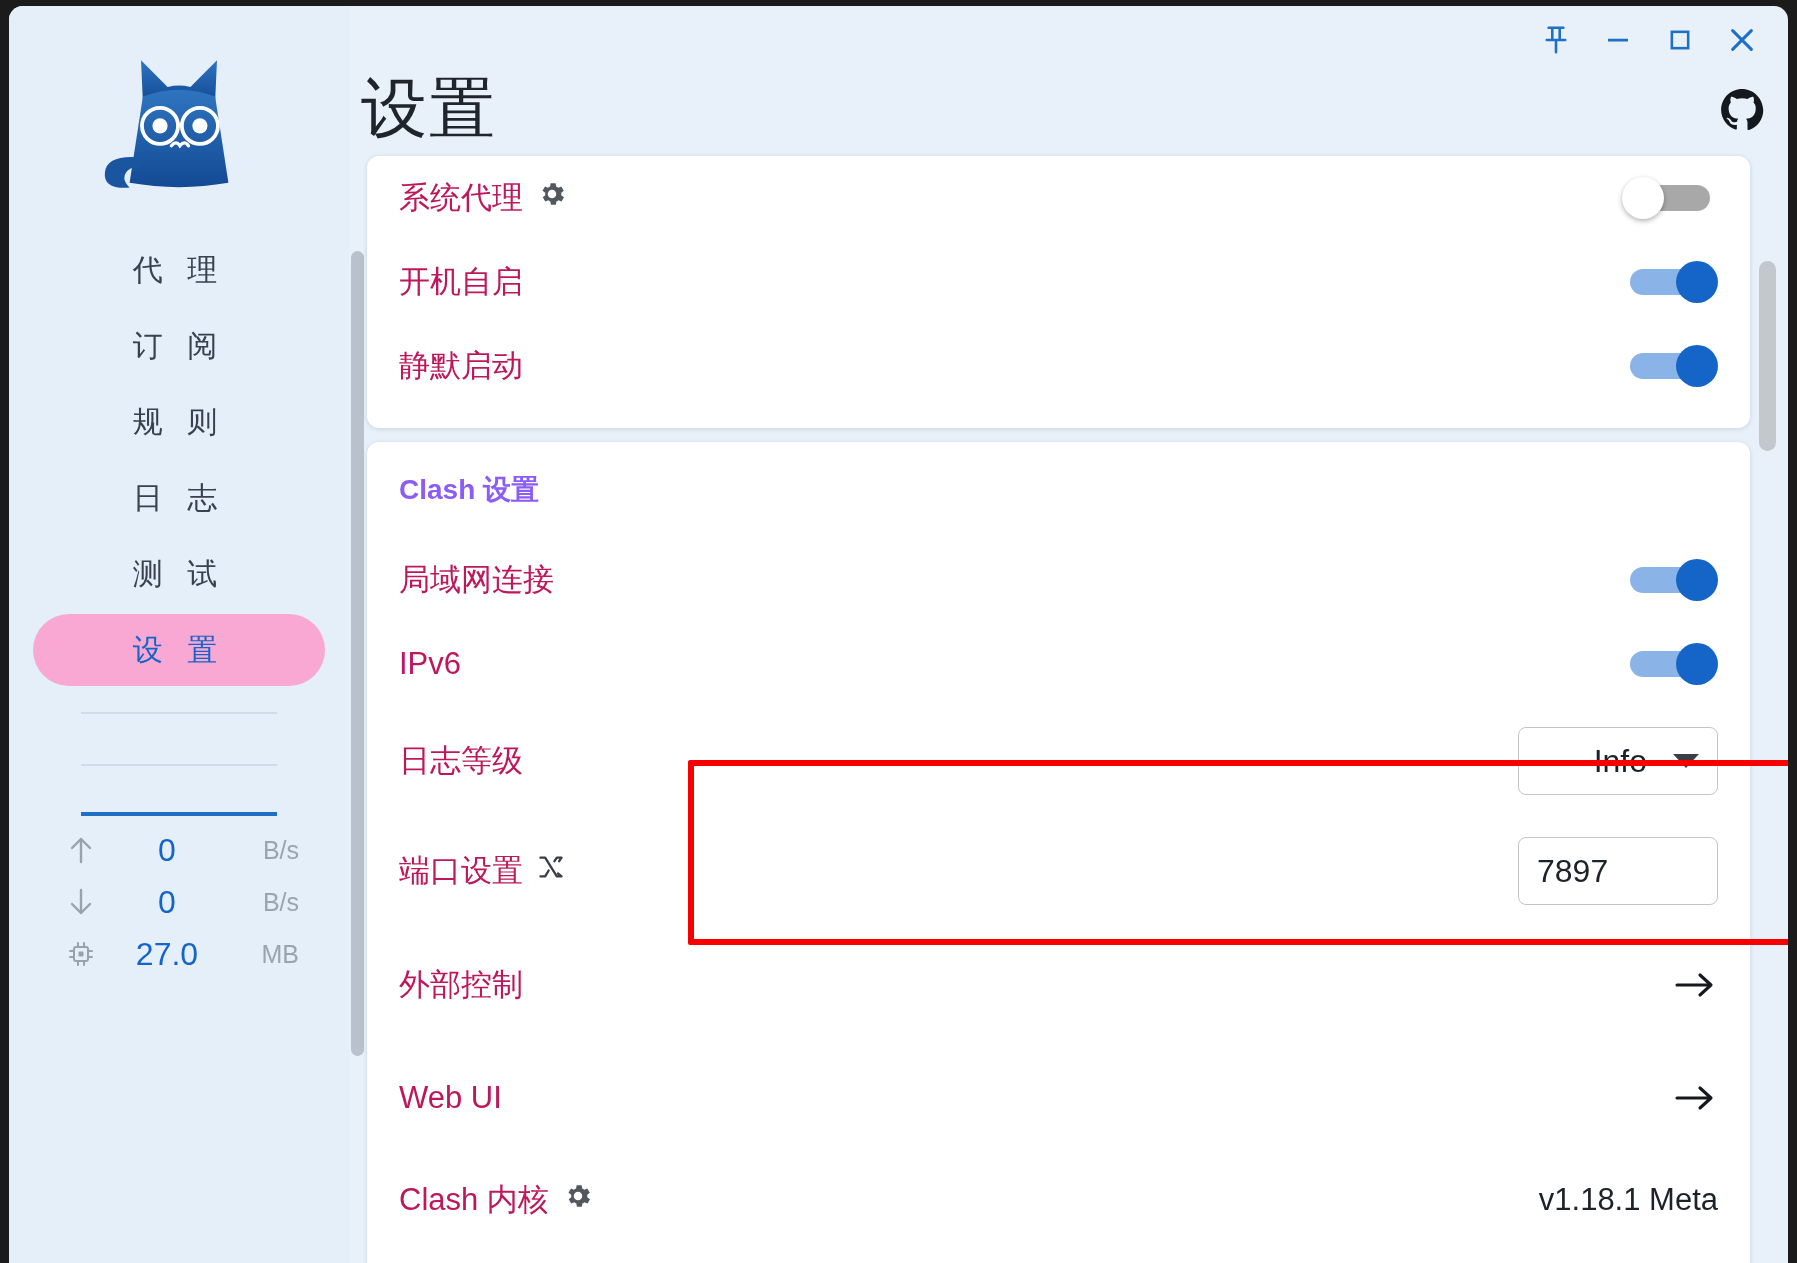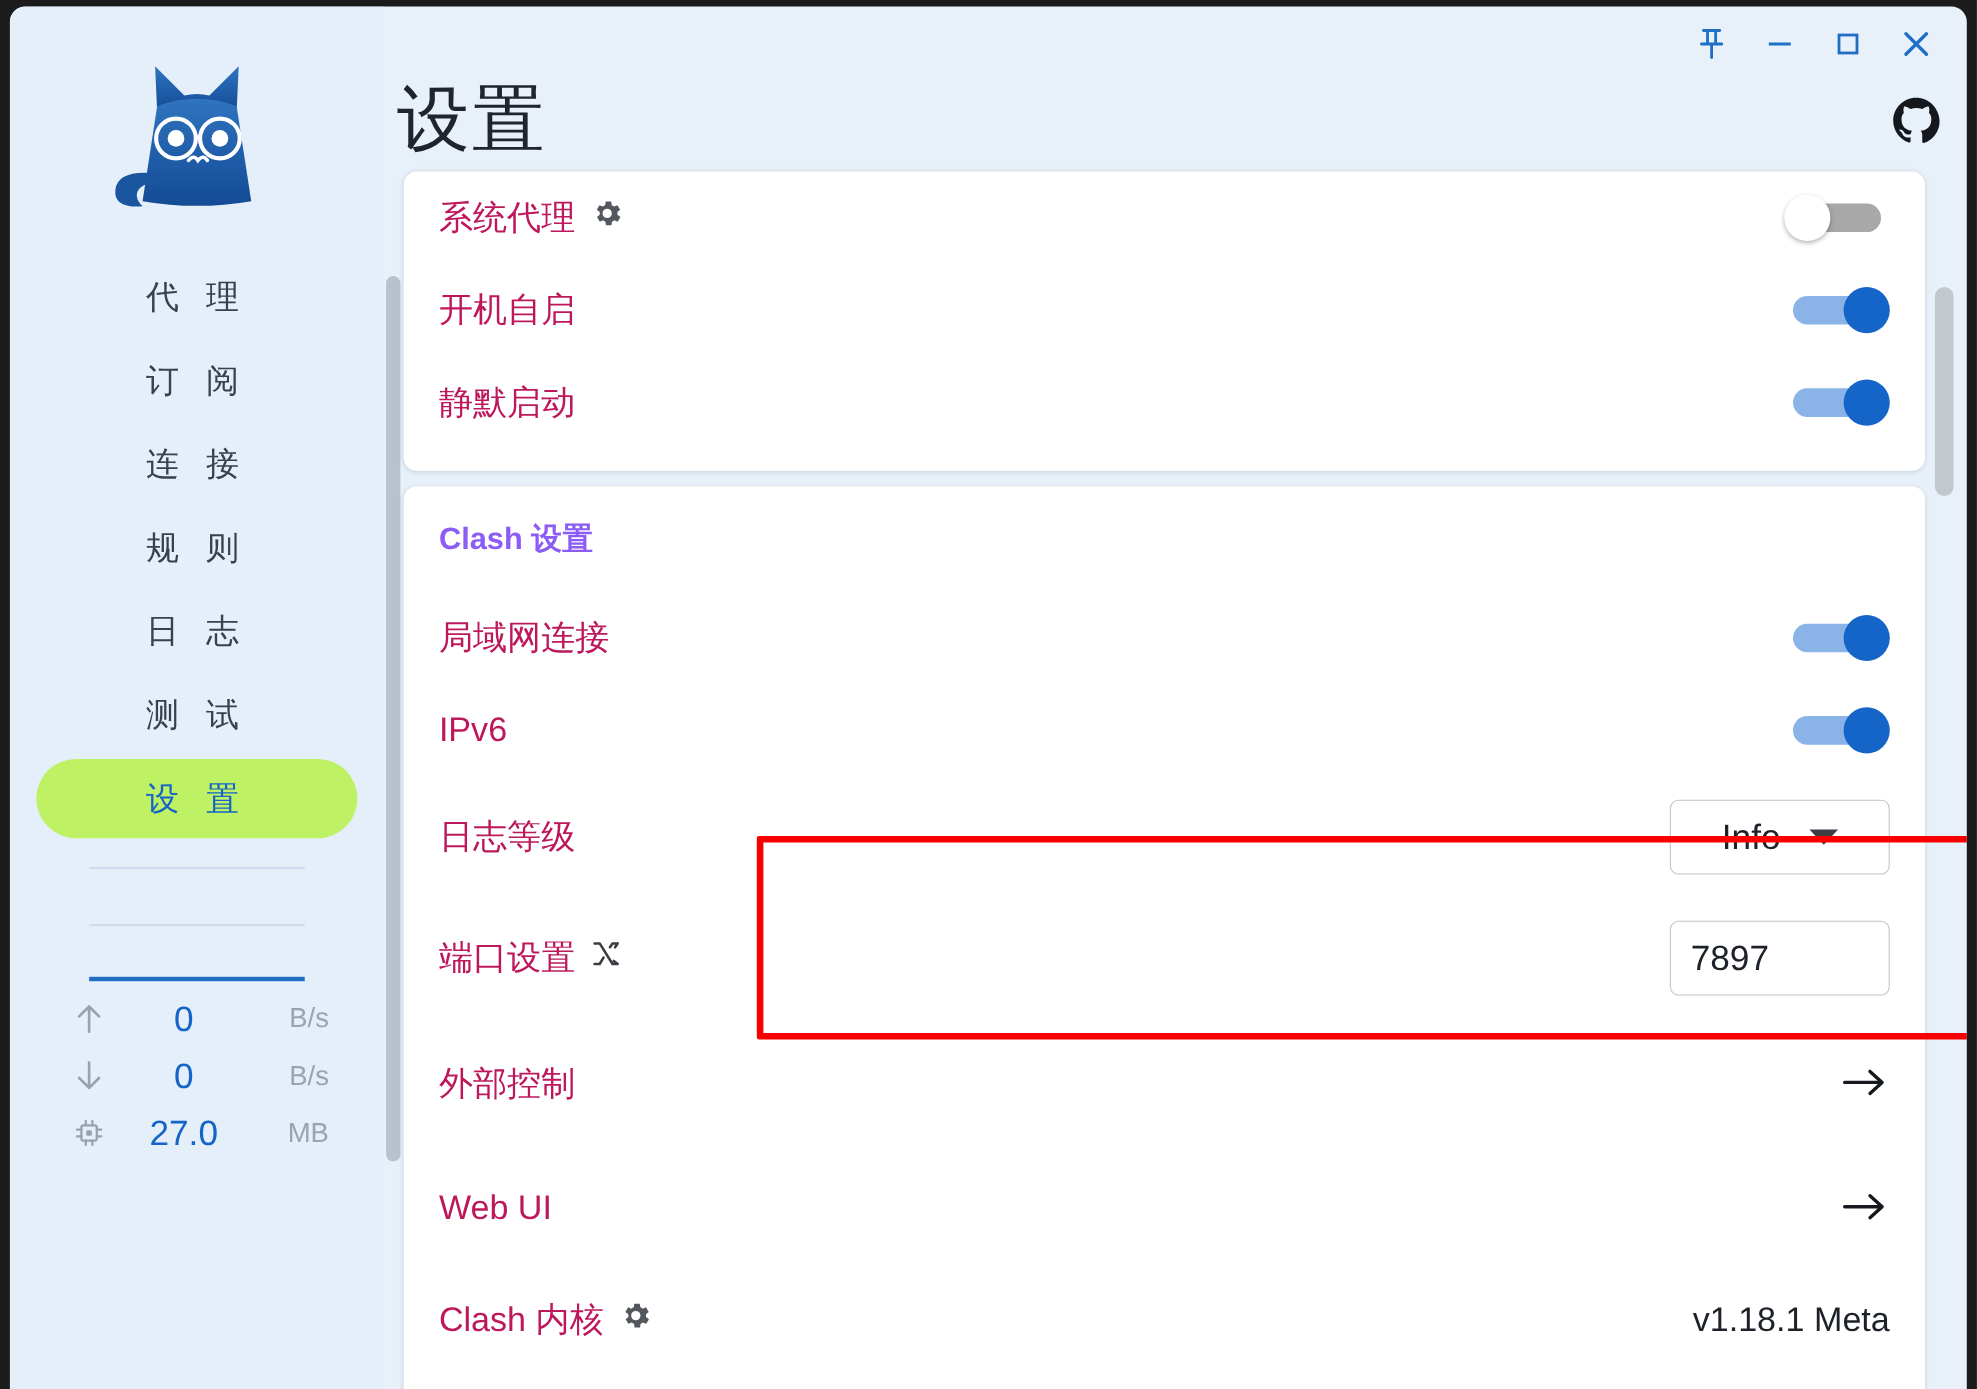--- a/index.html
+++ b/index.html
@@ -30,21 +30,21 @@
   .nav-list { width: 100%; margin-top: 12px; }
   .nav-item {
     height: 72px;
     margin: 4px 24px;
     border-radius: 36px;
     display: flex; align-items: center; justify-content: center;
     font-size: 30px; letter-spacing: 8px; color: #394150;
     cursor: pointer;
   }
   .nav-item.active {
-    background: #bef264;
+    background: #f9a8d4;
     color: #1565c8;
   }
 
   
   #traffic-chart {
     width: 196px; height: 112px;
     margin: 14px auto 0 auto;
     position: relative;
   }
   .grid-line { position: absolute; left: 0; right: 0; height: 2px; background: #cfdced; }
@@ -144,21 +144,21 @@
 
   
   .select-box, .input-box {
     border: 1px solid #c4c4c4; border-radius: 8px;
     height: 68px; min-width: 200px;
     display: flex; align-items: center;
     padding: 0 18px;
     font-size: 32px; color: #1d2128;
     background: #fff; cursor: pointer;
   }
-  .select-box { justify-content: center; gap: 26px; }
+  .select-box { justify-content: flex-end; gap: 26px; }
   .caret {
     width: 0; height: 0;
     border-left: 13px solid transparent;
     border-right: 13px solid transparent;
     border-top: 14px solid #3b3f45;
   }
   .input-box { min-width: 200px; }
 
   .arrow-right { font-size: 44px; color: #15181d; line-height: 1; }
   .version { font-size: 31px; color: #1d2128; }
@@ -203,23 +203,20 @@
     </svg>
 
     <div class="nav-list">
       <div class="nav-item">
           <span>代 理</span>
         </div>
       <div class="nav-item">
           <span>订 阅</span>
         </div>
       <div class="nav-item">
-          <span>连 接</span>
-        </div>
-      <div class="nav-item">
           <span>规 则</span>
         </div>
       <div class="nav-item">
           <span>日 志</span>
         </div>
       <div class="nav-item">
           <span>测 试</span>
         </div>
       <div class="nav-item active">
           <span>设 置</span>

